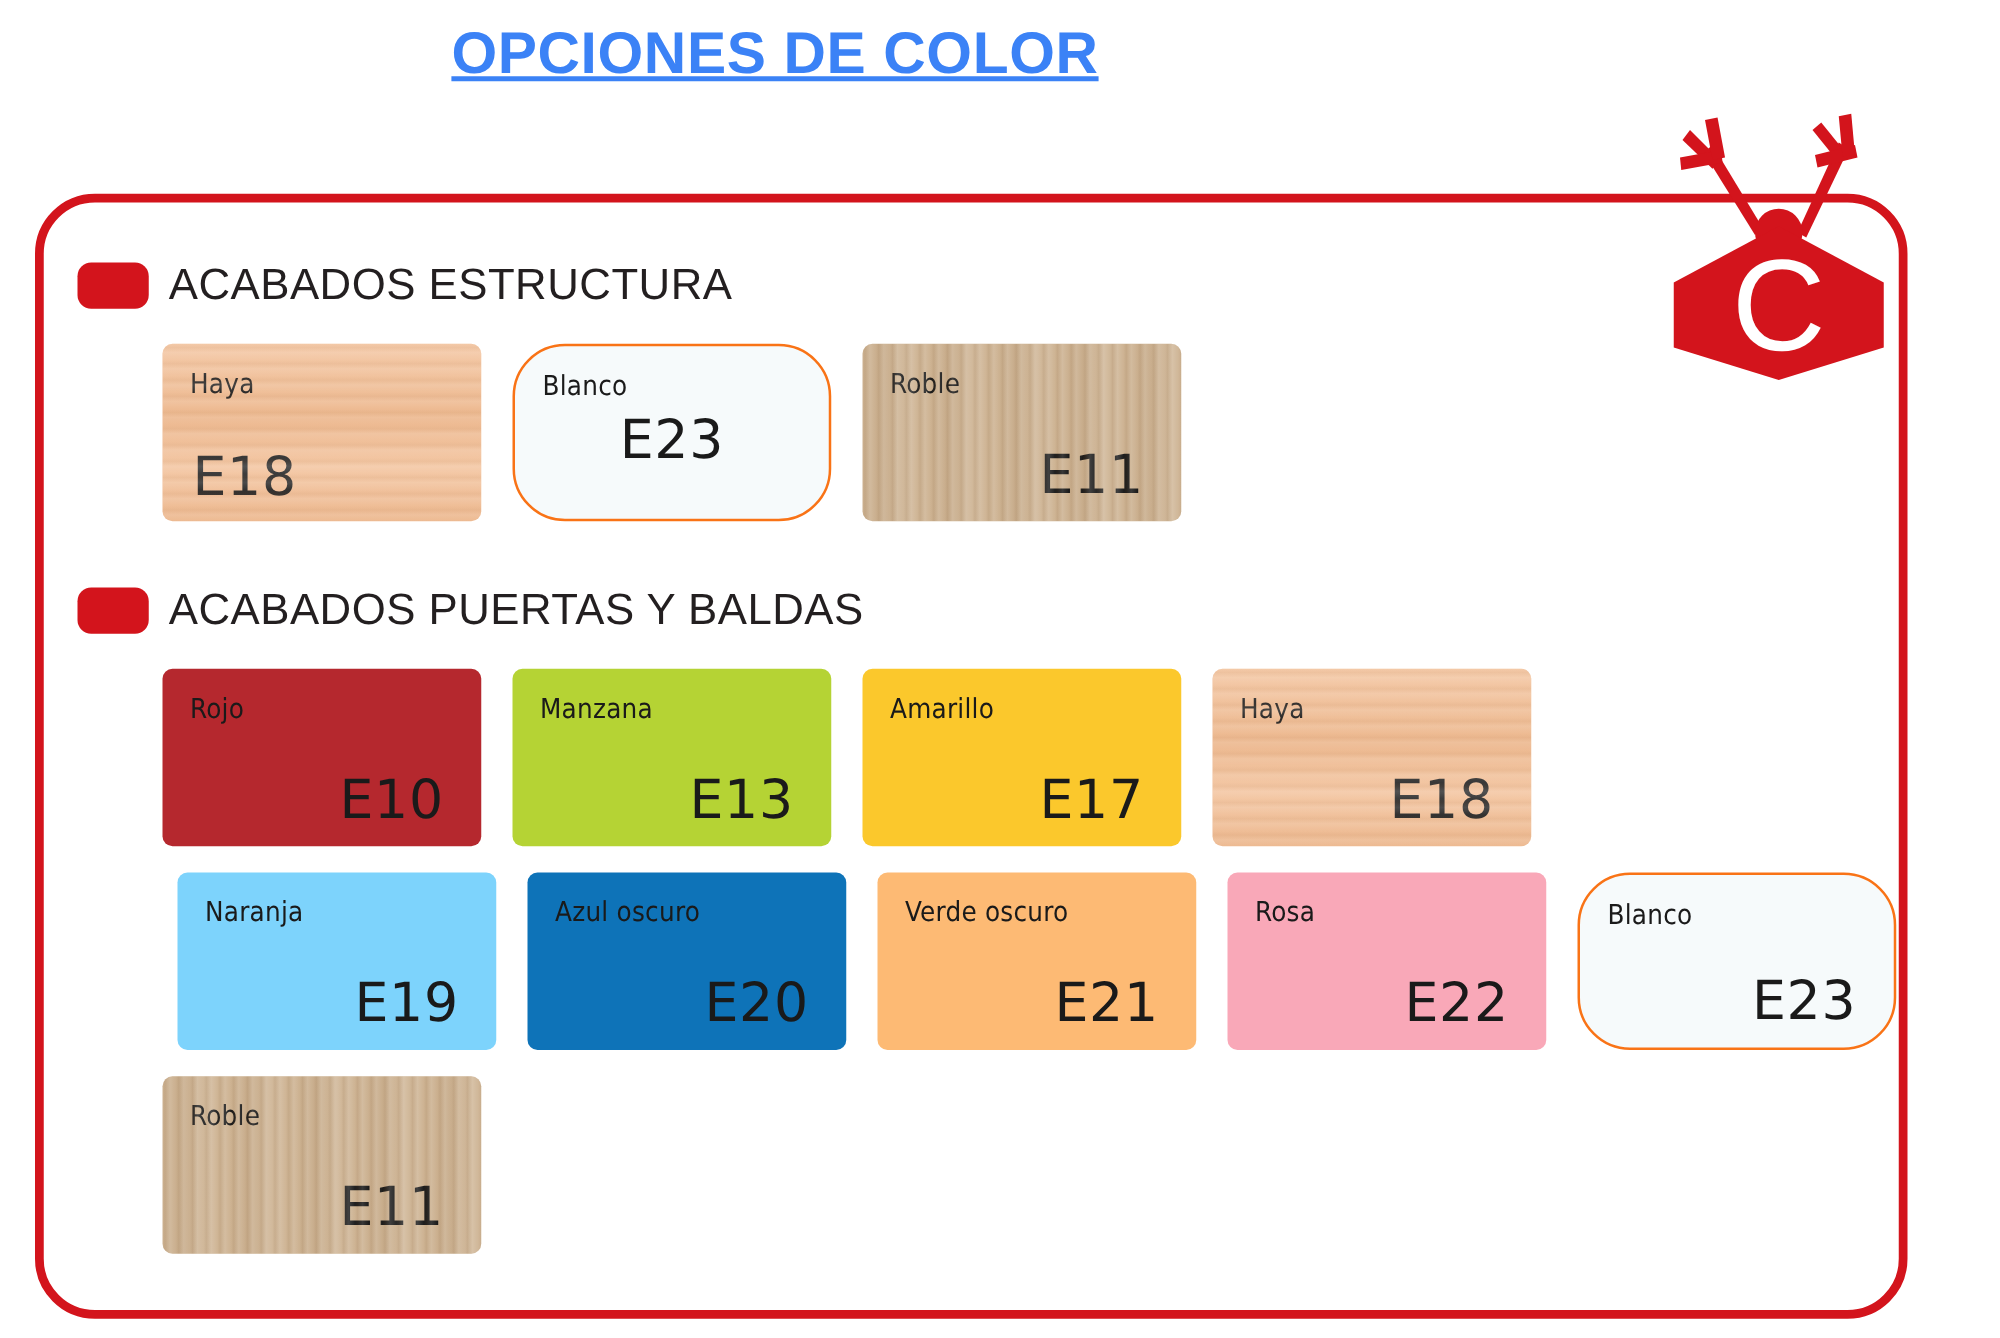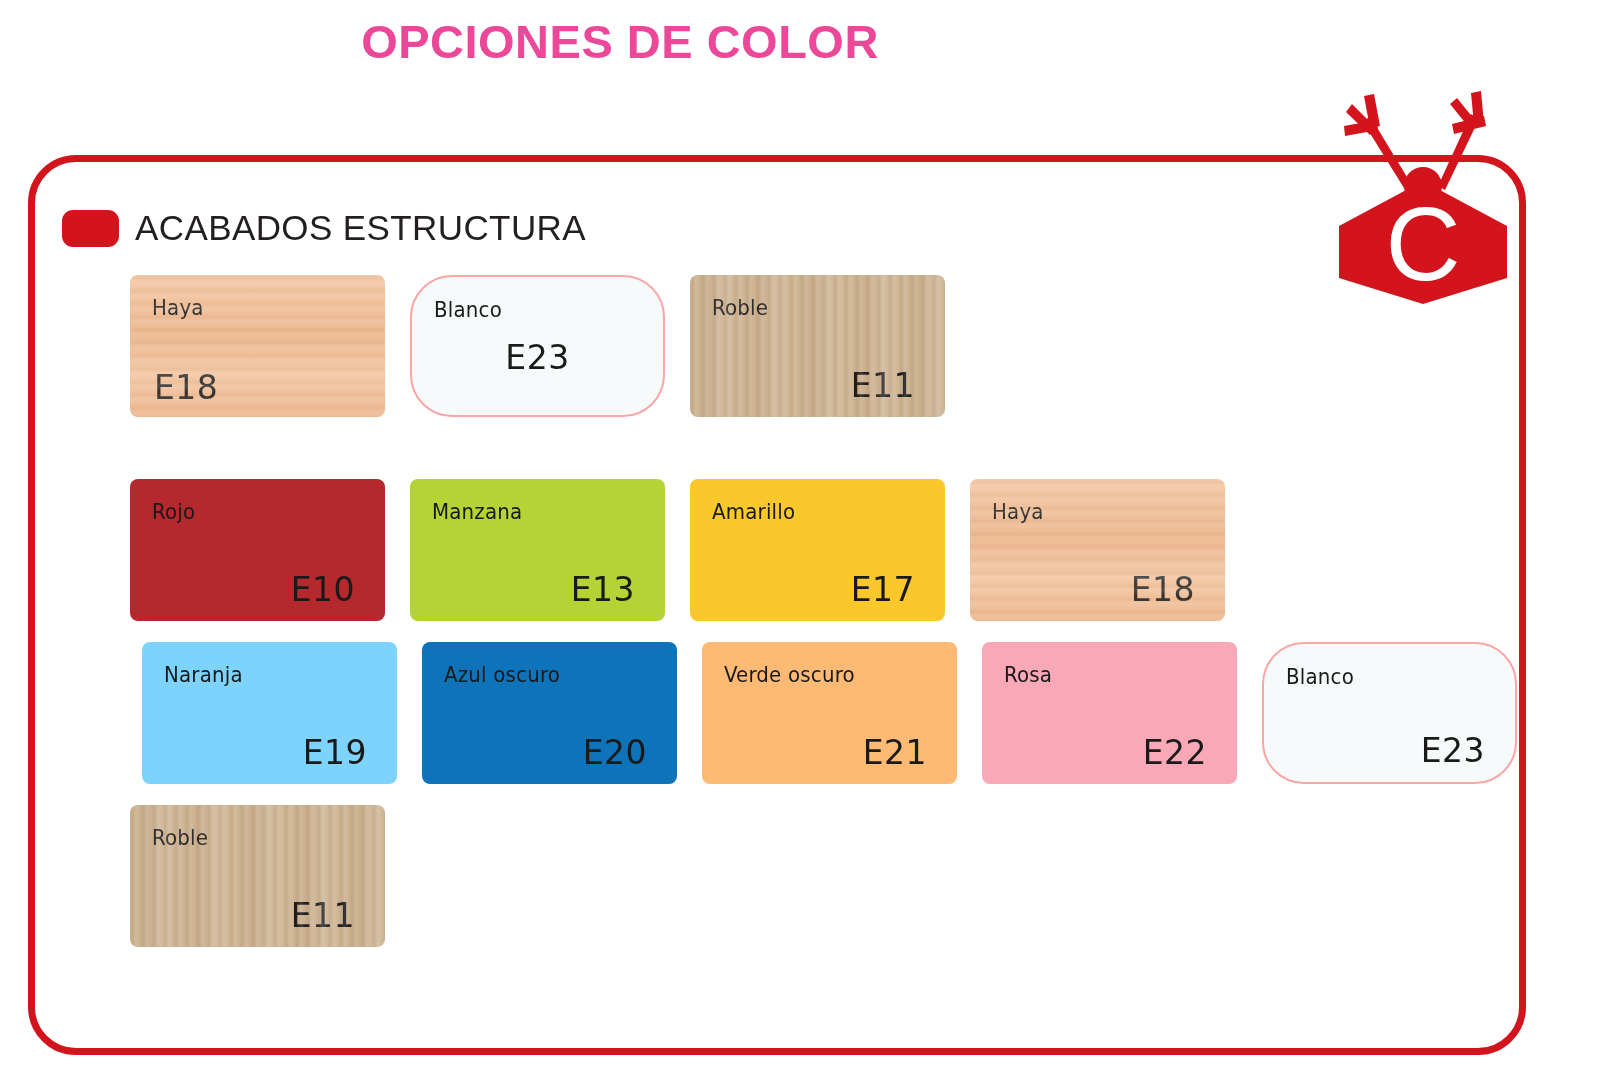--- a/index.html
+++ b/index.html
@@ -23,22 +23,23 @@
   
   .page-title {
     position: absolute;
     left: 0;
     top: 14px;
     width: 1240px;
     text-align: center;
     font-size: 47px;
     font-weight: bold;
     letter-spacing: 0.5px;
-    color: #ec4899;
-    white-space: nowrap;
+    color: #3b82f6;
+    white-space: nowrap;
+    text-decoration: underline;
   }
 
   
   .frame {
     position: absolute;
     left: 28px;
     top: 155px;
     width: 1498px;
     height: 900px;
     border: 7px solid #D3141C;
@@ -105,33 +106,33 @@
     top: 20px;
     font-size: 22px;
     color: #1a1a1a;
     letter-spacing: 0.2px;
     white-space: nowrap;
     font-family: "DejaVu Sans", sans-serif;
     font-stretch: condensed;
   }
   .swatch .code {
     position: absolute;
-    font-size: 33px;
+    font-size: 43px;
     color: #1a1a1a;
     letter-spacing: 0.5px;
     font-family: "DejaVu Sans", sans-serif;
     white-space: nowrap;
   }
   .swatch .code.pos-br { right: 30px; bottom: 12px; }
   .swatch .code.pos-bl { left: 24px; bottom: 10px; }
   .swatch .code.pos-c  { left: 0; right: 0; bottom: 38px; text-align: center; }
 
   
   .swatch.outlined {
-    border: 2px solid #fca5a5;
+    border: 2px solid #f97316;
     border-radius: 42px;
     padding-left: 42px;
   }
 
   
   .grain-h::after {
     content: "";
     position: absolute;
     inset: 0;
     pointer-events: none;
@@ -215,20 +216,24 @@
       </div>
 
       <div class="swatch grain-v" style="background:#CDB291;">
         <span class="name">Roble</span>
         <span class="code pos-br">E11</span>
       </div>
     </div>
   </div>
 
   <div class="section section-doors">
+    <div class="section-head">
+      <span class="bullet"></span>
+      <span class="section-title">ACABADOS PUERTAS Y BALDAS</span>
+    </div>
 
     <div class="swatch-row">
       <div class="swatch" style="background:#B5282E;">
         <span class="name">Rojo</span>
         <span class="code pos-br">E10</span>
       </div>
       <div class="swatch" style="background:#B5D334;">
         <span class="name">Manzana</span>
         <span class="code pos-br">E13</span>
       </div>

